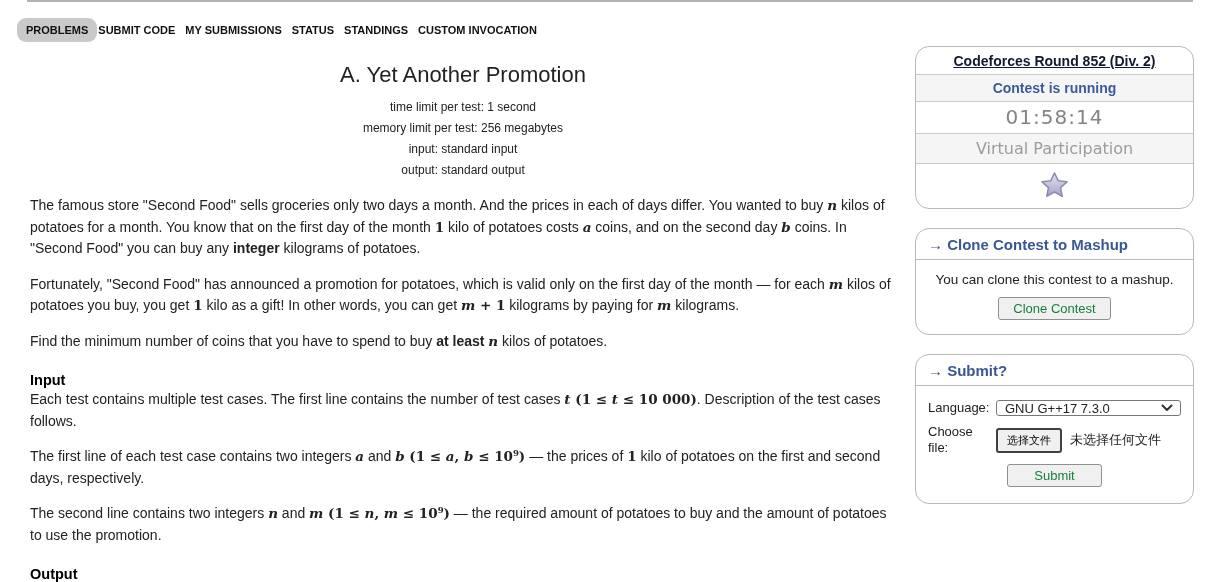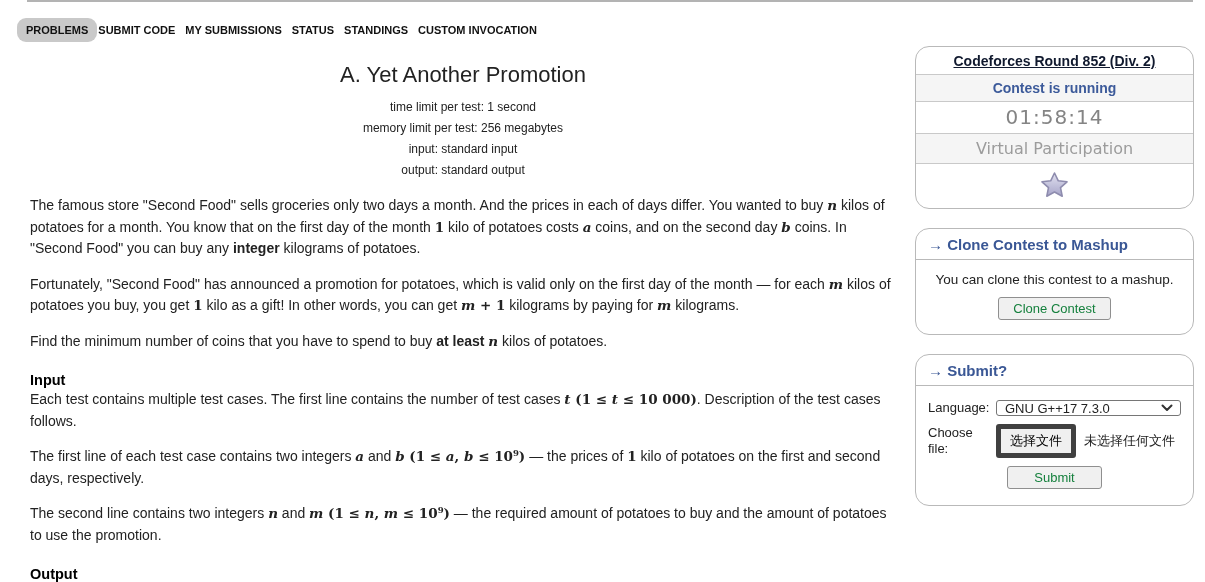--- a/index.html
+++ b/index.html
@@ -57,21 +57,21 @@
   .form { padding:14px 12px 16px; }
   .form-row { display:flex; align-items:center; margin-bottom:8px; font-size:13px; }
   .form-row:last-child { margin-bottom:0; }
   .form-label { width:68px; flex:0 0 68px; line-height:16px; }
   .select {
     width:186px; height:16px; border:1px solid #767676; border-radius:3px; background:#fff;
     display:flex; align-items:center; justify-content:space-between; padding:0 7px 0 8px;
     font-size:13px; cursor:pointer;
   }
   .file-widget { display:flex; align-items:center; }
-  .file-btn { font-size:13px; padding:3px 9px; background:var(--button-bg,#f0f0f0); border:5px solid #404040; border-radius:3px; cursor:pointer; font-family:Liberation Sans, sans-serif; }
+  .file-btn { font-size:11px; padding:3px 9px; background:var(--button-bg,#f0f0f0); border:2px solid #404040; border-radius:3px; cursor:pointer; font-family:Liberation Sans, sans-serif; }
   .file-status { margin-left:8px; font-size:13px; }
   .submit-row { justify-content:center; }
   .submit-btn { padding:3px 26px; }
 </style>
 </head>
 <body>
 
 <div class="top-line"></div>
 
 <nav class="tabs">

